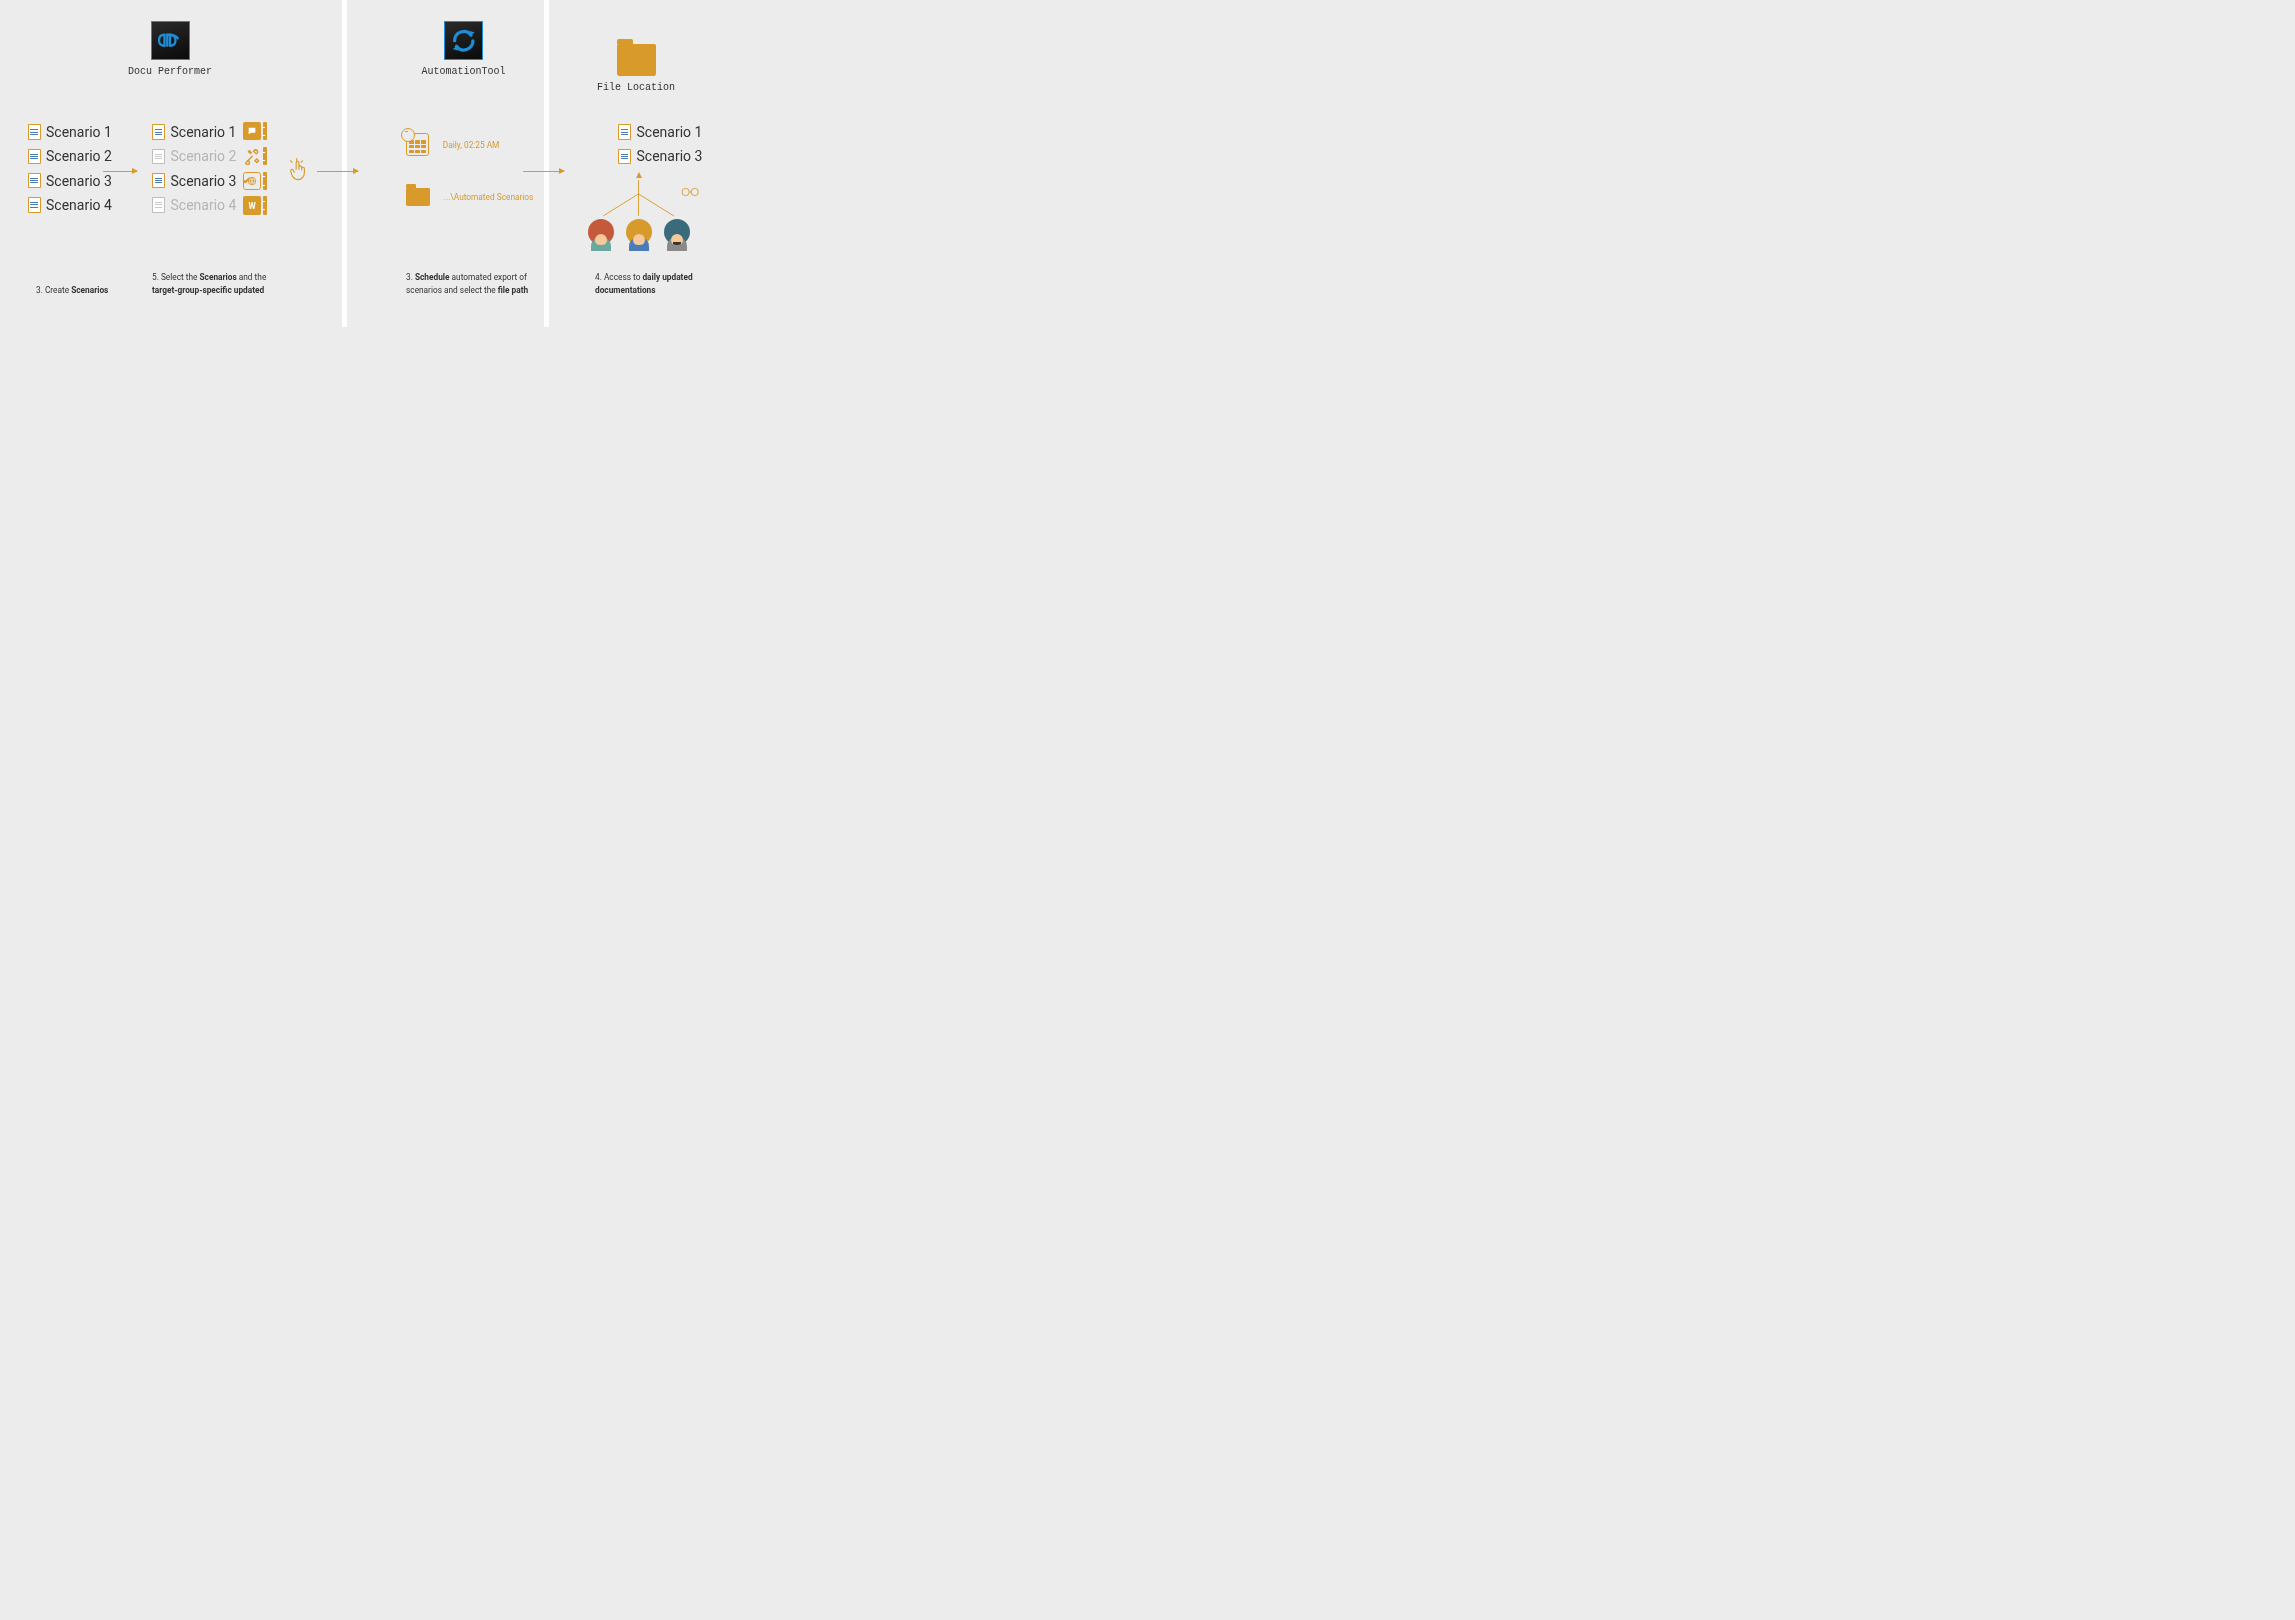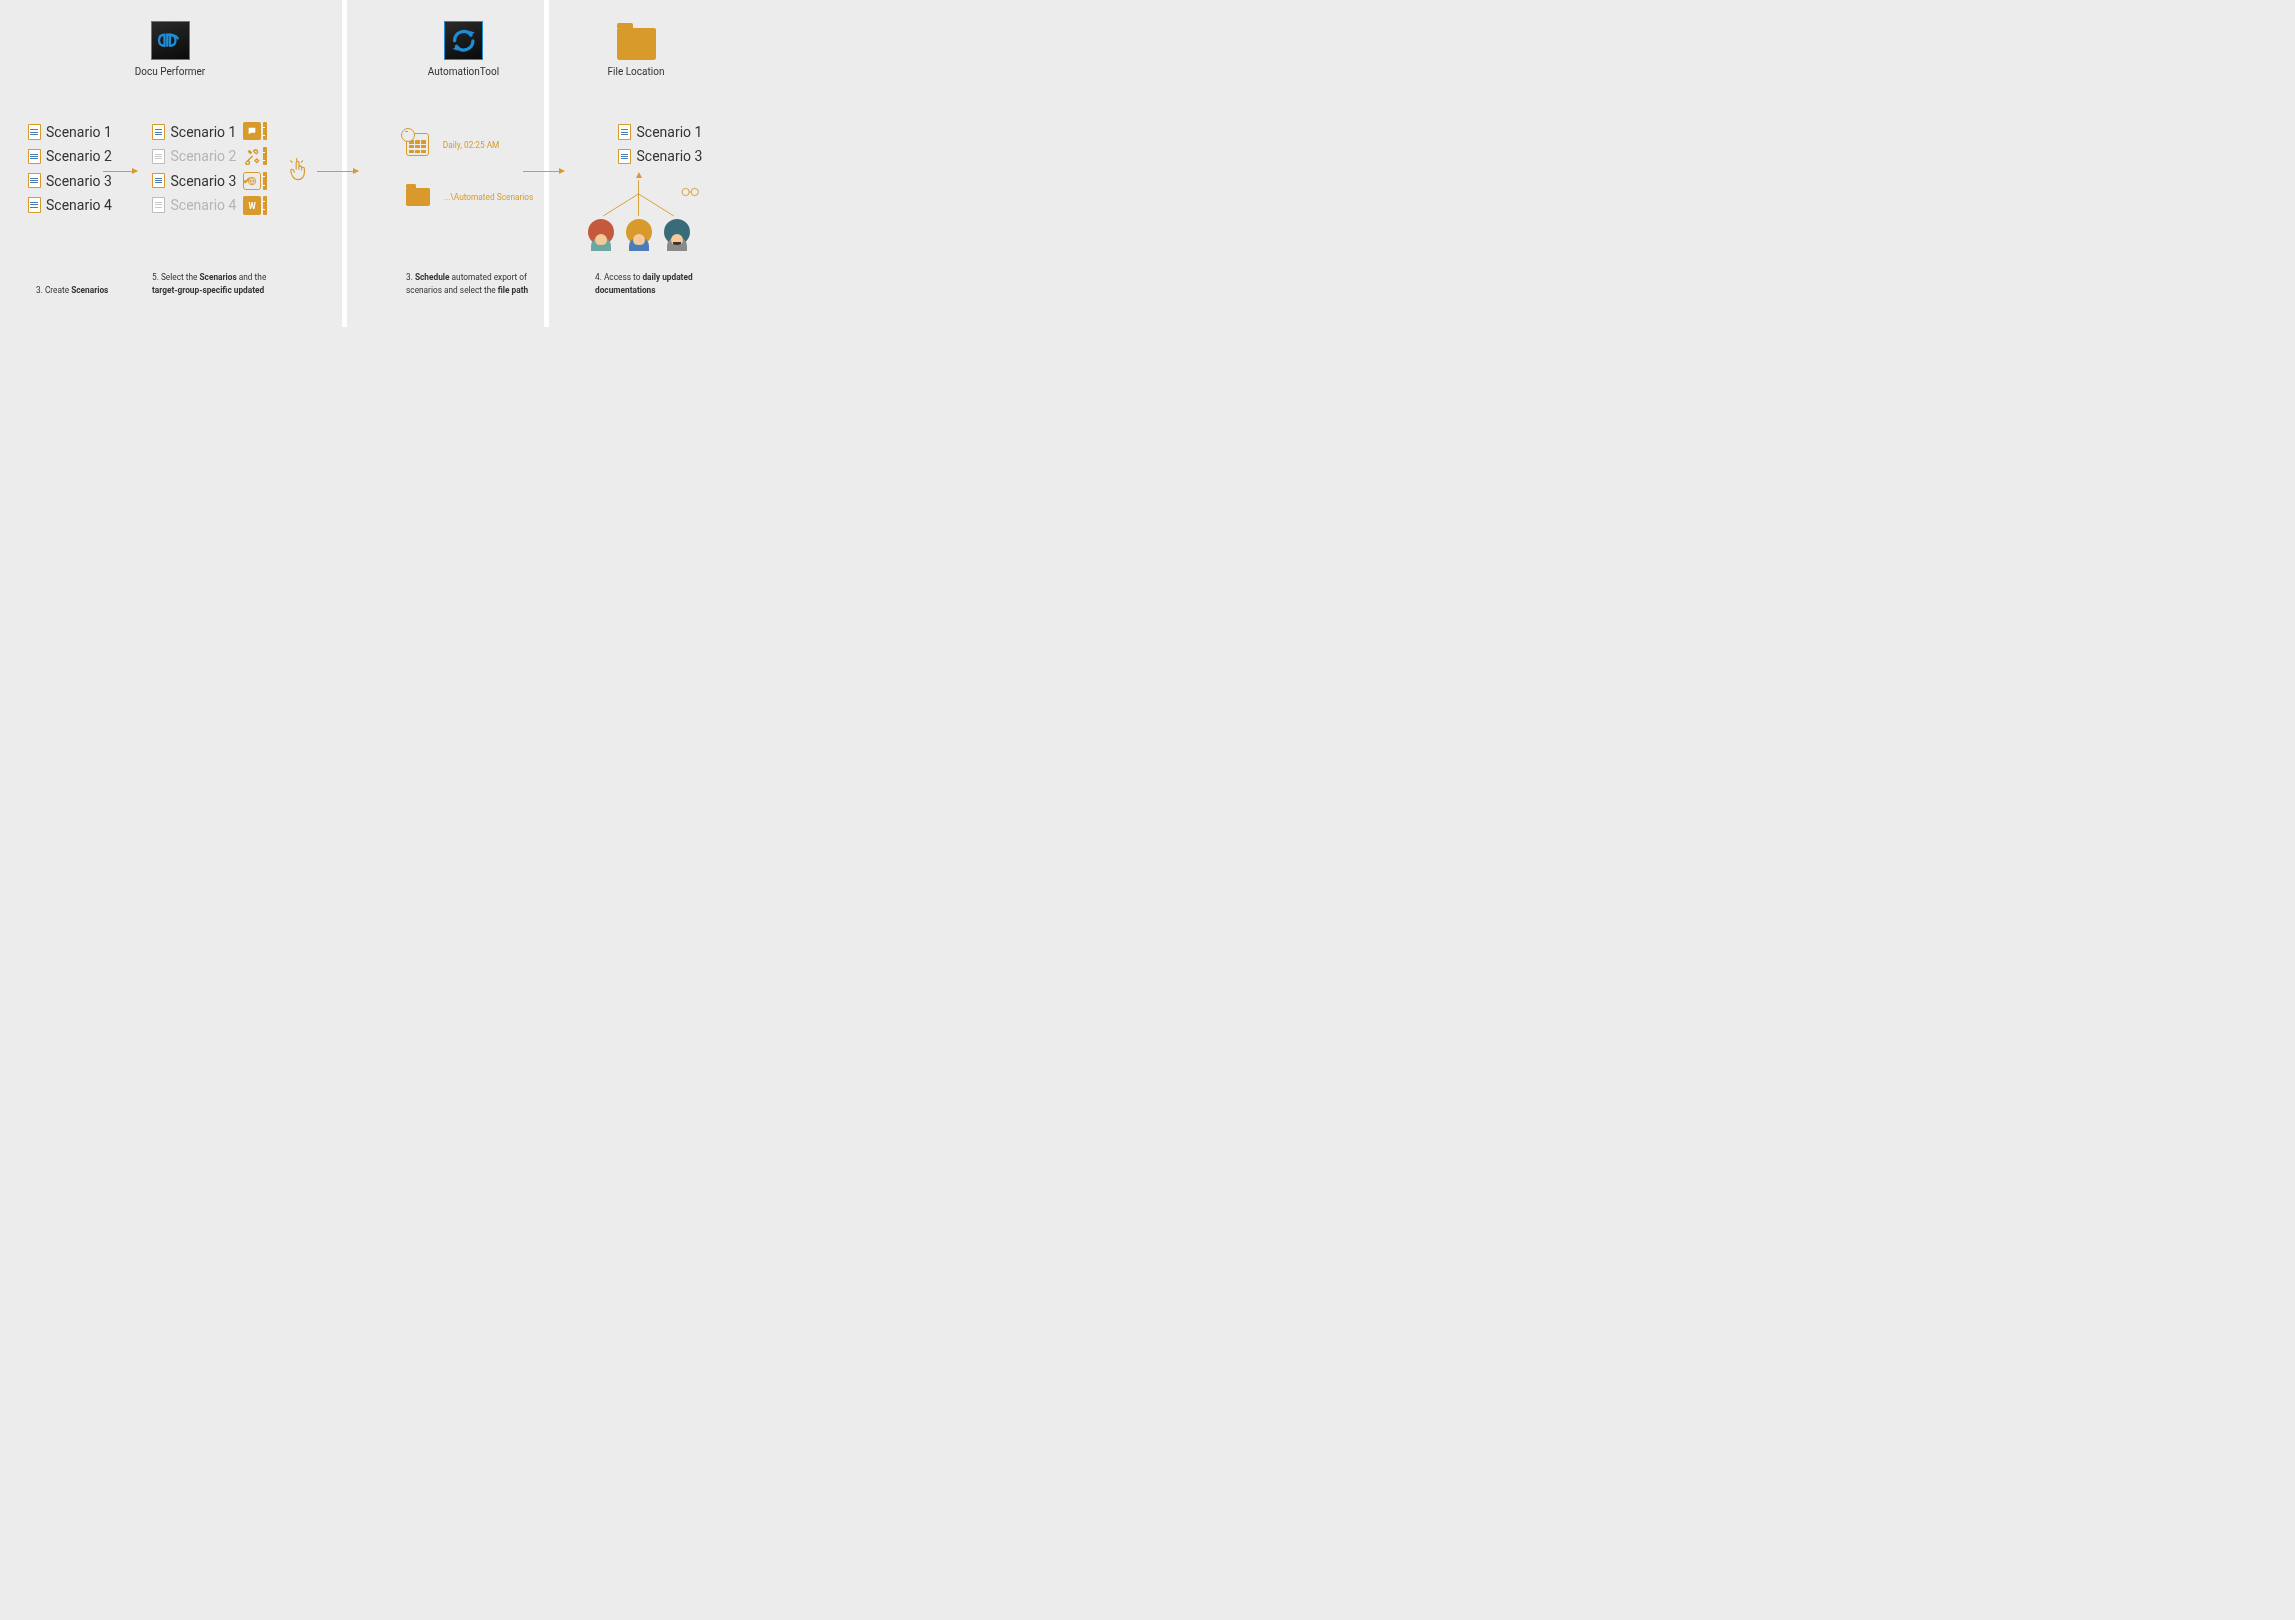--- a/index.html
+++ b/index.html
@@ -7,21 +7,21 @@
 .panel { background:#ececec; position:absolute; top:0; bottom:0; }
 .divider { position:absolute; top:0; bottom:0; width:4.6px; background:#fff; }
 #panel1 { left:0; width:342px; }
 #div1 { left:342px; }
 #panel2 { left:365px; width:197px; }
 #div2 { left:544px; }
 #panel3 { left:549px; width:174px; }
 
 .appicon { width:39px; height:39px; border:1.4px solid #1e8dd6; background:linear-gradient(160deg,#2a2a2a 0%,#0a0a0a 100%); display:flex; align-items:center; justify-content:center; margin:0 auto; }
 .app-title { text-align:center; font-size:10px; color:#333; margin-top:6.4px; font-weight:400; }
-.header { padding-top:21px; }
+.header { padding-top:21px;font-family:Liberation Mono, monospace; }
 
 .doc-icon { width:13px; height:15.6px; border:0.9px solid #d79a2b; border-radius:0.9px; background:#fff; display:flex; flex-direction:column; justify-content:center; align-items:center; gap:1.4px; padding:2.3px 1.8px; flex:0 0 auto; }
 .doc-icon::before,.doc-icon::after,.doc-icon span { content:""; display:block; height:0.9px; background:#4a7db8; width:100%; }
 .doc-icon.grey { border-color:#bdbdbd; }
 .doc-icon.grey::before,.doc-icon.grey::after,.doc-icon.grey span { background:#c9c9c9; }
 
 .scenario-row { display:flex; align-items:center; gap:5.5px; margin-bottom:8.3px; }
 .scenario-text { font-size:14px; color:#333; }
 .scenario-text.grey { color:#b5b5b5; }
 .check { color:#d79a2b; font-weight:900; font-size:10px; margin-left:0.9px; }
@@ -219,21 +219,21 @@
   </div>
 
   <div class="step" style="left:41px;max-width:138px;"><span>3. </span><b>Schedule</b><span> automated export of scenarios and select the </span><b>file path</b></div>
 </div>
 
 <div id="div2" class="divider"></div>
 
 <div class="arrow" style="left:523px;top:171px;width:41px;z-index:5;"></div>
 
 <div id="panel3" class="panel">
-  <div class="header" style="width:92px;margin:0 auto;">
+  <div class="header" style="width:92px;margin:16px auto;">
     <div style="height:39px;display:flex;align-items:flex-end;justify-content:center;">
         <div class="folder-large"></div>
       </div>
     <div class="app-title">File Location</div>
   </div>
 
   <div class="col" style="left:69px;top:124px;">
     <div class="scenario-row">
         <span class="doc-icon">
           <span></span>

